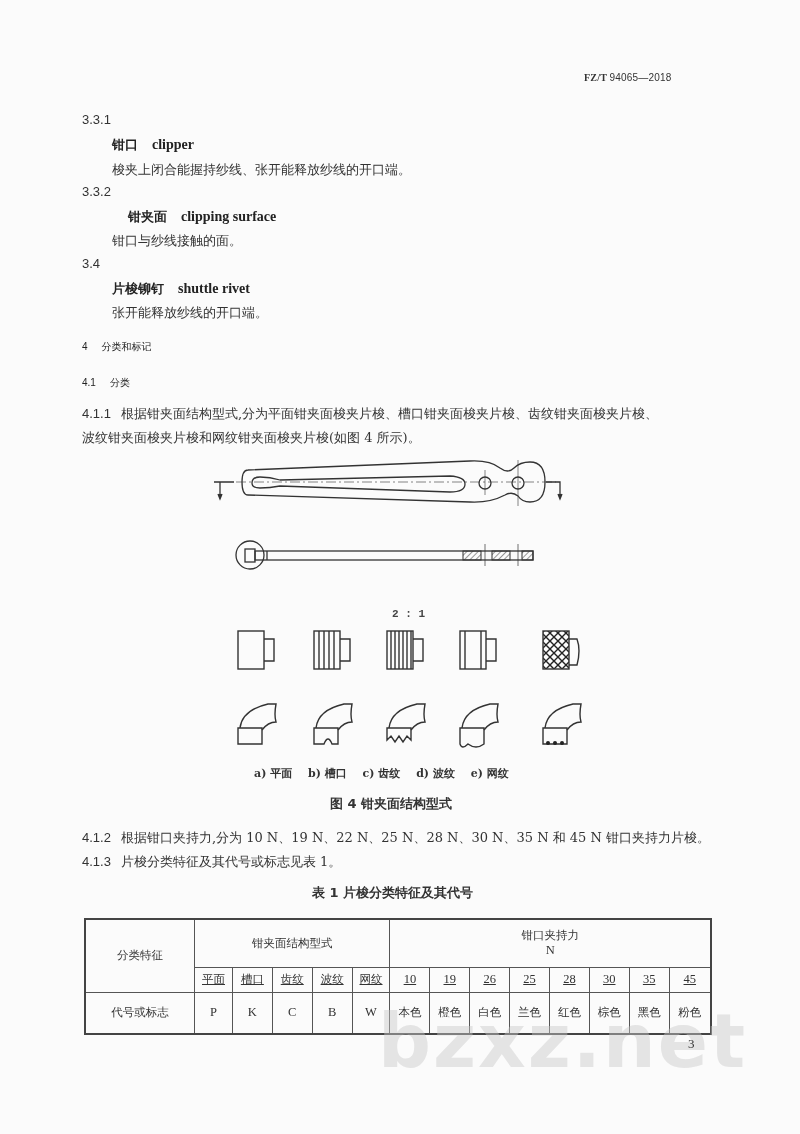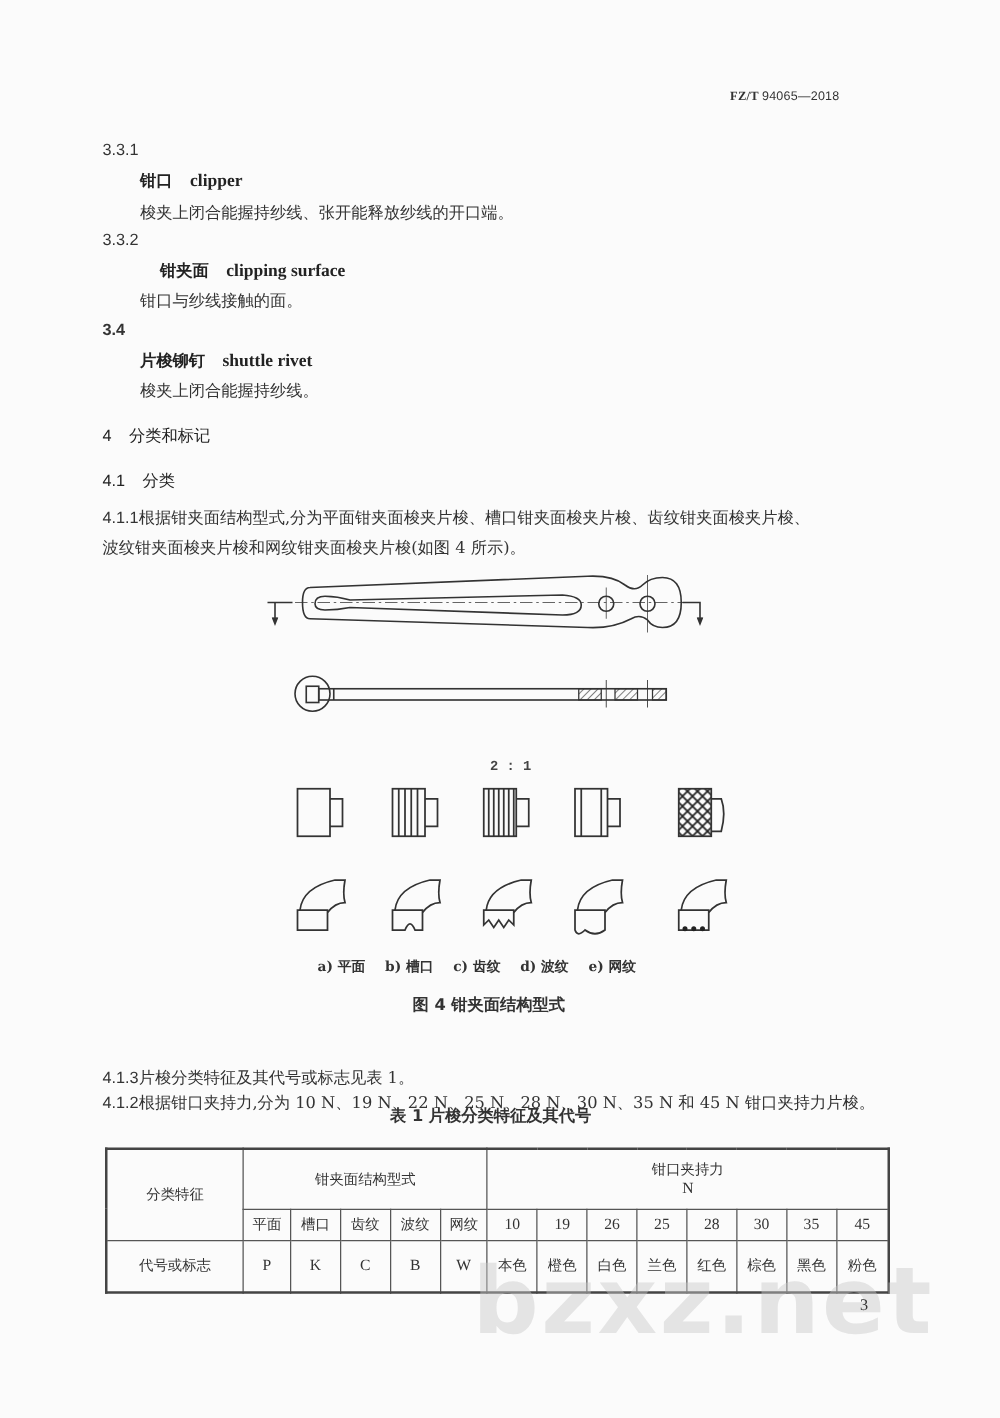--- a/index.html
+++ b/index.html
@@ -8,24 +8,24 @@
     background: #fbfbfb; color: #222;
     font-family: "DejaVu Serif", serif;
   }
   .abs { position: absolute; }
   .std-code { left: 584px; top: 72px; font-family: "Liberation Serif", serif; font-size: 10px; font-weight: bold; color: #333; letter-spacing: 0.2px; }
   .std-code .num { font-family: "Liberation Sans", sans-serif; font-weight: normal; }
   .clause-num { font-family: "Liberation Sans", sans-serif; font-size: 13px; color: #333; }
   .term { font-size: 13px; font-weight: bold; color: #222; }
   .term .en { font-family: "Liberation Serif", serif; font-size: 14px; margin-left: 14px; }
   .def { font-size: 13px; color: #333; }
-  .heading { font-family: "DejaVu Sans", sans-serif; font-size: 13px; color: #222; }
+  .heading { font-family: "DejaVu Sans", sans-serif; font-size: 10px; color: #222; }
   .heading .n { font-family: "Liberation Sans", sans-serif; margin-right: 14px; }
   .para { font-size: 13px; color: #333; line-height: 24px; }
-  .para .n { font-family: "Liberation Sans", sans-serif; }
+  .para .n { font-family: "Liberation Sans", sans-serif; margin-right: 10px; }
   .caption { font-family: "DejaVu Sans", sans-serif; font-size: 13px; font-weight: bold; color: #333; }
   .sub-captions { font-size: 11px; font-weight: bold; color: #333; }
   .sub-captions span { margin-right: 12px; }
   .scale { font-family: "Liberation Mono", monospace; font-size: 11px; font-weight: bold; color: #444; }
   table.t1 { border-collapse: collapse; font-size: 11.5px; color: #333; }
   table.t1 td { border: 1px solid #555; text-align: center; padding: 0; }
   table.t1 { border: 2px solid #444; }
   .latin { font-family: "Liberation Serif", serif; font-size: 12.5px; }
   .watermark { left: 378px; top: 998px; font-family: "DejaVu Sans", sans-serif; font-weight: bold; font-size: 74px; color: rgba(200,200,200,0.45); letter-spacing: 2px; }
   .page-num { left: 688px; top: 1036px; font-family: "Liberation Serif", serif; font-size: 13px; color: #333; }
@@ -43,25 +43,25 @@
   <span>钳口</span><span class="en">clipper</span>
 </div>
 <div class="abs def" style="left:112px; top:161px;">梭夹上闭合能握持纱线、张开能释放纱线的开口端。</div>
 
 <div class="abs clause-num" style="left:82px; top:184px;">3.3.2</div>
 <div class="abs term" style="left:112px; top:208px;margin-left:16px;">
   <span>钳夹面</span><span class="en">clipping surface</span>
 </div>
 <div class="abs def" style="left:112px; top:232px;">钳口与纱线接触的面。</div>
 
-<div class="abs clause-num" style="left:82px; top:256px;font-weight:bold;">3.4</div>
+<div class="abs clause-num" style="left:82px; top:256px;">3.4</div>
 <div class="abs term" style="left:112px; top:280px;">
   <span>片梭铆钉</span><span class="en">shuttle rivet</span>
 </div>
-<div class="abs def" style="left:112px; top:304px;">梭夹上闭合能握持纱线。</div>
+<div class="abs def" style="left:112px; top:304px;">张开能释放纱线的开口端。</div>
 
 <div class="abs heading" style="left:82px; top:340px;">
   <span class="n">4</span><span>分类和标记</span>
 </div>
 <div class="abs heading" style="left:82px; top:376px;">
   <span class="n">4.1</span><span>分类</span>
 </div>
 
 <div class="abs para" style="left:82px; top:402px; width:660px;">
   <div><span class="n">4.1.1</span><span>根据钳夹面结构型式,分为平面钳夹面梭夹片梭、槽口钳夹面梭夹片梭、齿纹钳夹面梭夹片梭、</span></div>
@@ -162,21 +162,21 @@
 <div class="abs sub-captions" style="left:254px; top:766px;">
   <span>a)  平面</span>
   <span>b)  槽口</span>
   <span>c)  齿纹</span>
   <span>d)  波纹</span>
   <span>e)  网纹</span>
 </div>
 
 <div class="abs caption" style="left:330px; top:795px;">图 4    钳夹面结构型式</div>
 
-<div class="abs para" style="left:82px; top:870px; width:680px;">
+<div class="abs para" style="left:82px; top:826px; width:680px;">
   <span class="n">4.1.2</span><span>根据钳口夹持力,分为 10 N、19 N、22 N、25 N、28 N、30 N、35 N 和 45 N 钳口夹持力片梭。</span>
 </div>
 <div class="abs para" style="left:82px; top:850px; width:680px;">
   <span class="n">4.1.3</span><span>片梭分类特征及其代号或标志见表 1。</span>
 </div>
 
 <div class="abs caption" style="left:312px; top:884px;">表 1    片梭分类特征及其代号</div>
 
 <table class="abs t1" style="left:84px; top:918px; width:628px;">
   <colgroup>
@@ -197,21 +197,21 @@
   </colgroup>
   <tbody>
       <tr style="height:48px;">
     <td rowspan="2">分类特征</td>
     <td colspan="5">钳夹面结构型式</td>
     <td colspan="8">
       <div>钳口夹持力</div>
       <div class="latin">N</div>
     </td>
   </tr>
-  <tr style="height:25px;">
+  <tr style="height:25px;text-decoration:underline;">
     <td>平面</td>
     <td>槽口</td>
     <td>齿纹</td>
     <td>波纹</td>
     <td>网纹</td>
     <td class="latin">10</td>
     <td class="latin">19</td>
     <td class="latin">26</td>
     <td class="latin">25</td>
     <td class="latin">28</td>

